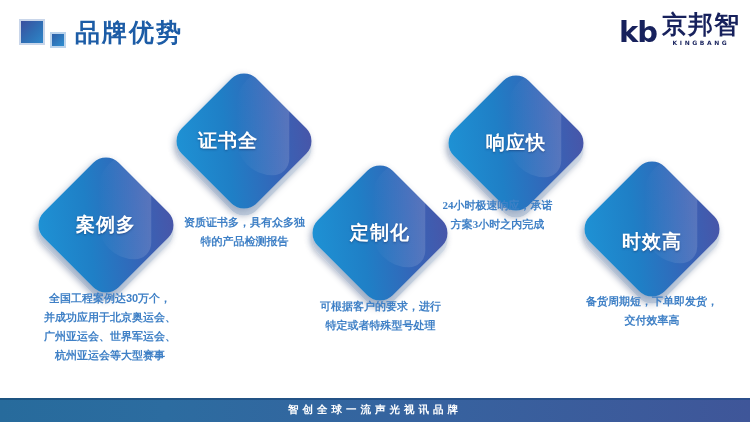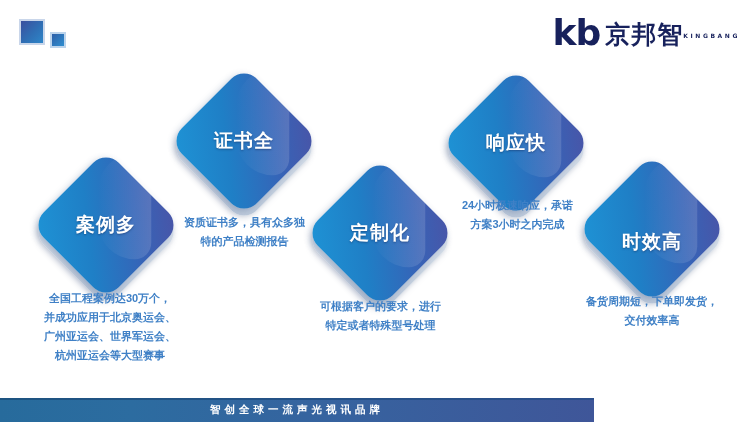--- a/index.html
+++ b/index.html
@@ -31,25 +31,25 @@
 
   
   .logo{position:absolute;right:10px;top:13px;height:34px;display:flex;align-items:flex-end;}
   .logo-mark{position:relative;display:flex;align-items:flex-end;margin-right:5px;}
   .logo-dot{
     position:absolute;left:1px;top:-1px;width:6px;height:6px;border-radius:50%;
     background:#d81e27;
   }
   .logo-kb{
     font-family:"DejaVu Sans",sans-serif;
-    font-size:36px;font-weight:bold;color:#17215c;line-height:29px;
+    font-size:29px;font-weight:bold;color:#17215c;line-height:29px;
     letter-spacing:-1px;
     margin-top:40px;
   }
-  .logo-cn-wrap{display:flex;flex-direction:row;align-items:center;}
+  .logo-cn-wrap{display:flex;flex-direction:column;align-items:center;}
   .logo-cn{
     font-size:25px;font-weight:bold;color:#17215c;line-height:25px;letter-spacing:1px;
   }
   .logo-en{
     font-family:"DejaVu Sans",sans-serif;
     font-size:6px;font-weight:bold;color:#17215c;letter-spacing:2.6px;line-height:9px;
     margin-top:1px;
   }
 
   
@@ -88,57 +88,58 @@
     color:#3f80c6;font-size:11px;line-height:19px;font-weight:bold;
     text-align:center;white-space:pre-line;
   }
 
   
   #item-1 .dia-wrap{left:53px;top:172px;}
   #item-1 .dia-label{left:53px;top:172px;}
   #item-1 .desc{left:10px;top:289px;width:200px;text-align:center;}
 
   #item-2 .dia-wrap{left:191px;top:88px;}
-  #item-2 .dia-label{left:191px;top:88px;text-align:center;}
+  #item-2 .dia-label{left:175px;top:88px;text-align:center;}
   #item-2 .desc{left:167px;top:213px;width:155px;}
 
   #item-3 .dia-wrap{left:327px;top:180px;}
   #item-3 .dia-label{left:327px;top:180px;}
   #item-3 .desc{left:303px;top:297px;width:155px;}
 
   #item-4 .dia-wrap{left:463px;top:90px;}
   #item-4 .dia-label{left:463px;top:90px;font-family:Liberation Mono, monospace;}
-  #item-4 .desc{left:440px;top:196px;width:155px;}
+  #item-4 .desc{left:420px;top:196px;width:155px;font-family:Liberation Serif, serif;}
 
   #item-5 .dia-wrap{left:599px;top:176px;}
   #item-5 .dia-label{left:599px;top:189px;}
   #item-5 .desc{left:572px;top:292px;width:160px;}
 
   
   .footer{
-    position:absolute;left:0;bottom:0;width:594px;height:24px;
+    position:absolute;left:0;bottom:0;width:750px;height:24px;
     background:linear-gradient(90deg,#276b9c 0%,#2c6ca0 22%,#36639f 55%,#3f5699 100%);
     display:flex;align-items:center;justify-content:center;
   }
   .footer::before{
     content:"";position:absolute;left:0;top:0;width:100%;height:2px;
     background:linear-gradient(90deg,#1d5481 0%,#2c4f8c 100%);
   }
   .footer-text{
     color:#ffffff;font-size:10.5px;font-weight:bold;letter-spacing:4px;
   }
 </style>
 </head>
 <body>
 
 <div class="slide">
 
   <div class="header">
     <div class="sq-big"></div>
     <div class="sq-small"></div>
+    <div class="page-title">品牌优势</div>
 
     <div class="logo">
       <div class="logo-mark">
         <div class="logo-dot"></div>
         <div class="logo-kb">kb</div>
       </div>
       <div class="logo-cn-wrap">
         <div class="logo-cn">京邦智</div>
         <div class="logo-en">KINGBANG</div>
       </div>

